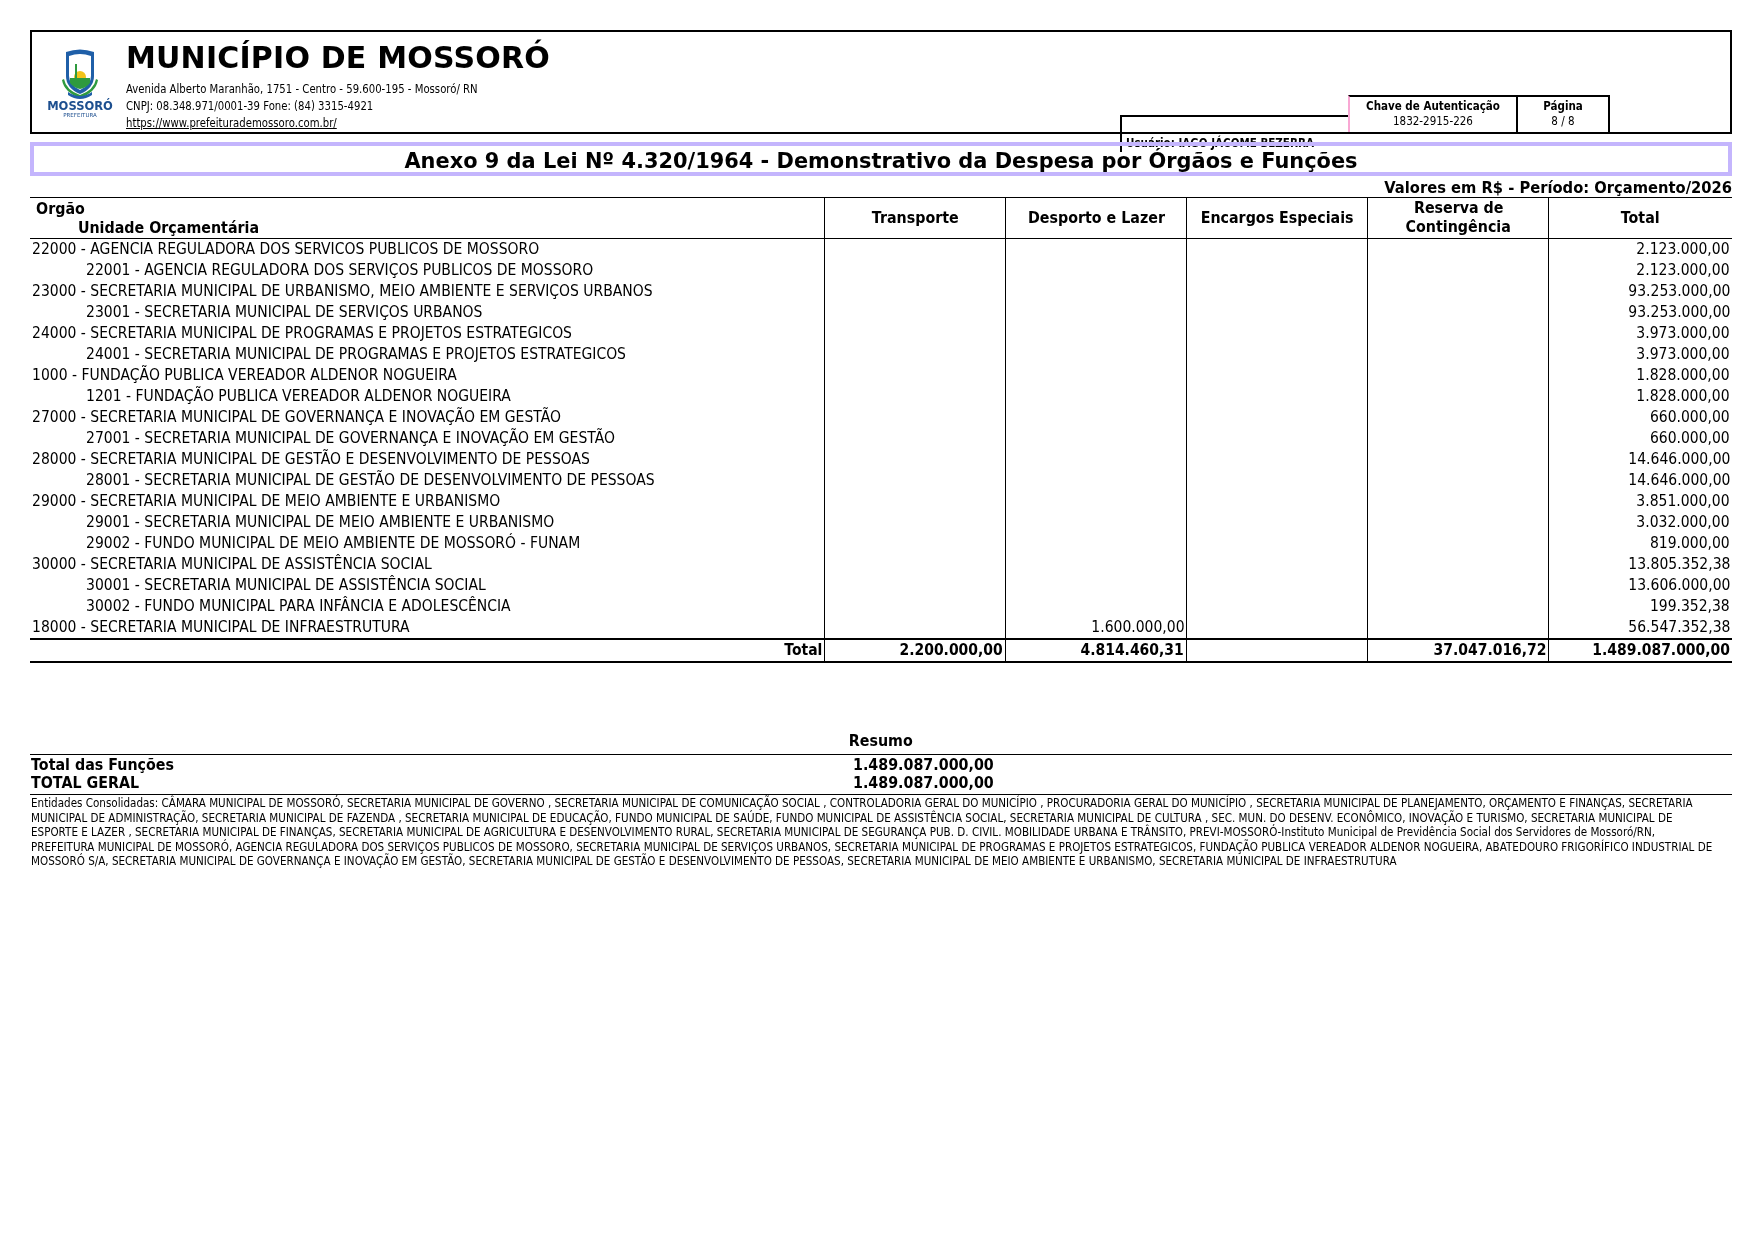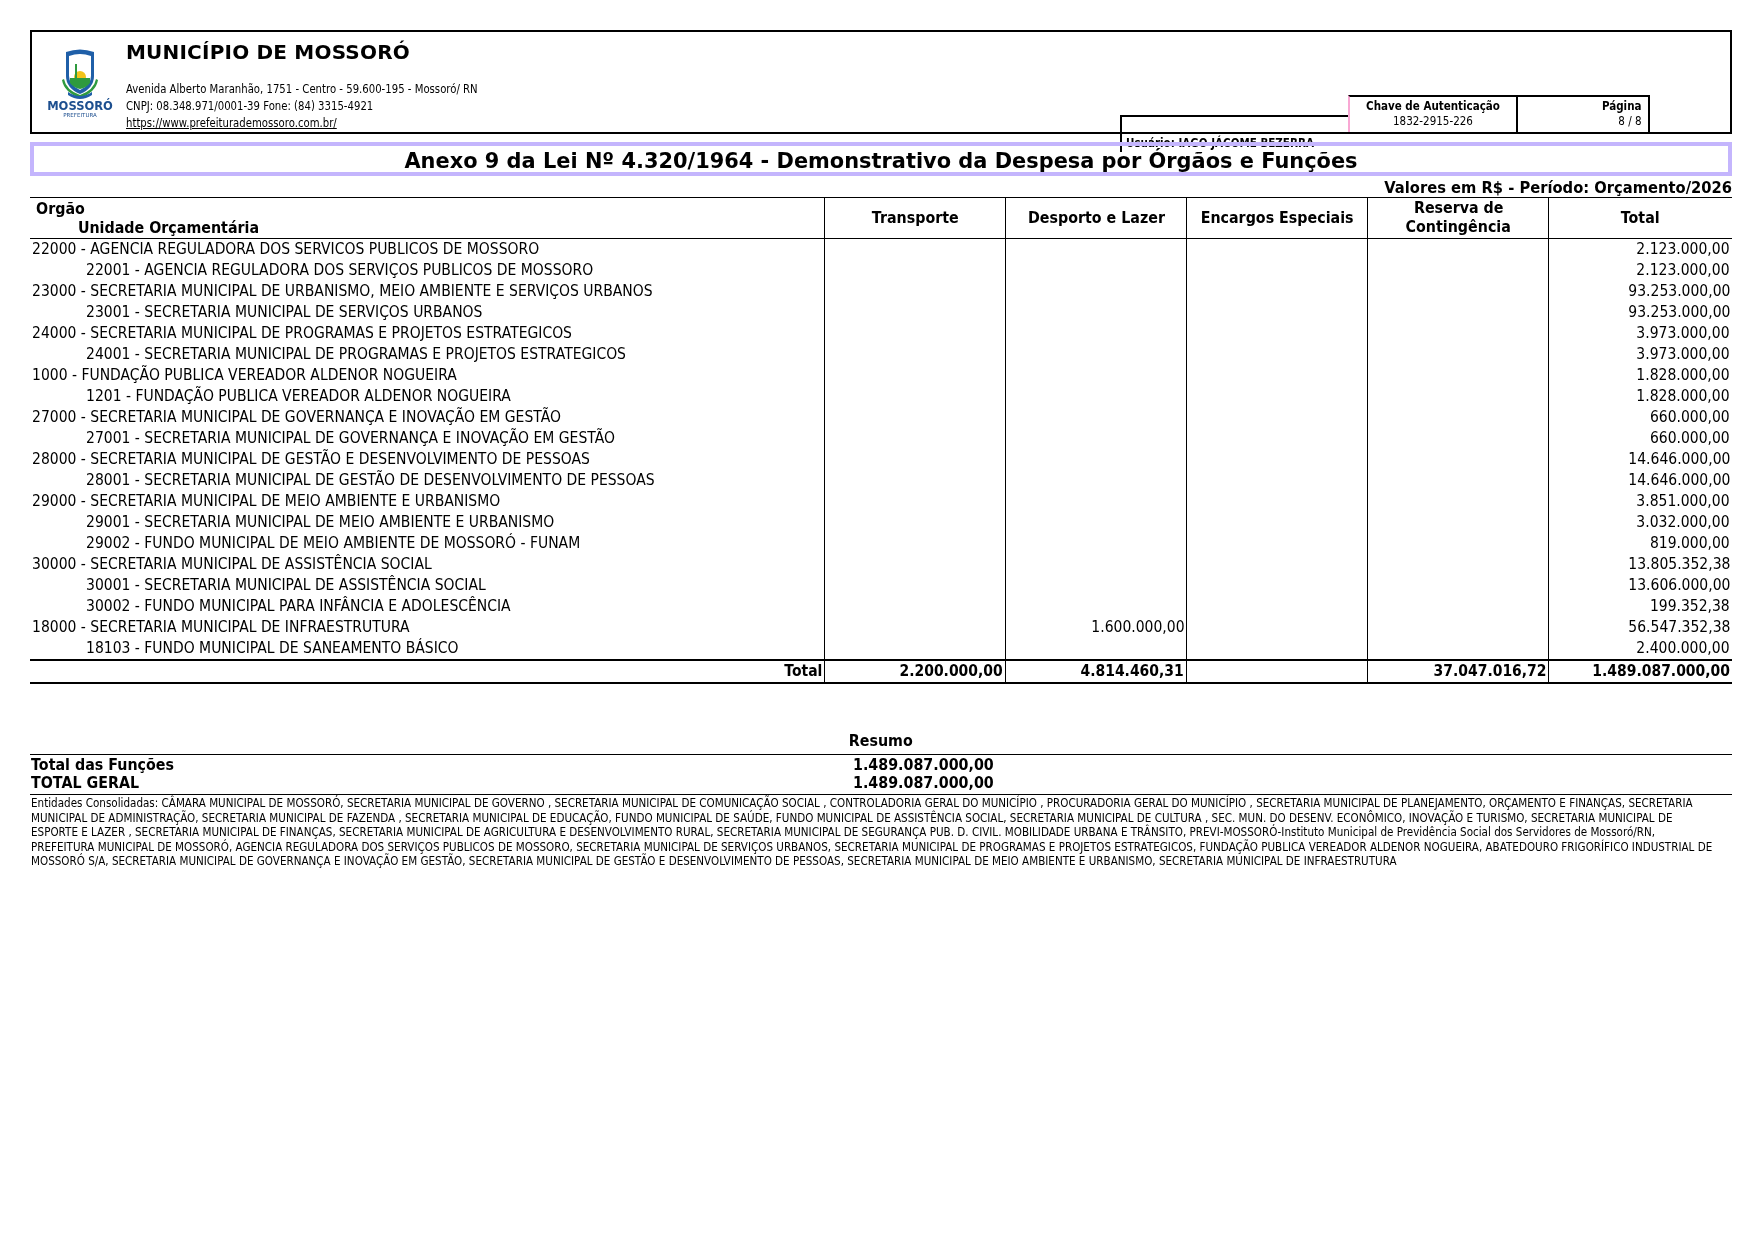--- a/index.html
+++ b/index.html
@@ -2,30 +2,30 @@
 <html><head>
 <meta charset="utf-8">
 <style>
   html, body { margin: 0; padding: 0; background: #ffffff; }
   body { width: 1755px; height: 1240px; position: relative; font-family: "DejaVu Sans", sans-serif; color: #000; overflow: hidden; }
   .abs { position: absolute; }
 
   
   #hdr { left: 30px; top: 30px; width: 1702px; height: 104px; border: 2px solid #000; box-sizing: border-box; }
   #logo { left: 10px; top: 14px; width: 76px; height: 72px; }
-  #muni-title { left: 94px; top: 8px; font-size: 20px; font-weight: bold; letter-spacing: 0.2px; font-family: "DejaVu Sans", sans-serif; }
+  #muni-title { left: 94px; top: 8px; font-size: 30px; font-weight: bold; letter-spacing: 0.2px; font-family: "DejaVu Sans", sans-serif; }
   .hdr-line { left: 94px; font-size: 11.5px; font-family: "DejaVu Sans", sans-serif; transform: scaleX(0.88); transform-origin: left; white-space: nowrap; }
   #addr { top: 50px; }
   #cnpj { top: 67px; }
   #site { top: 84px; text-decoration: underline; color: #000; }
 
   #user-box { left: 1088px; top: 63px; width: 228px; height: 37px; border-left: 2px solid #000; border-top: 2px solid #000; box-sizing: border-box; margin-top: 20px; }
   #user-label { left: 4px; bottom: 2px; font-size: 11.5px; font-weight: bold; white-space: nowrap; transform: scaleX(0.9); transform-origin: left; }
   #auth-box { left: 1316px; top: 63px; width: 168px; height: 37px; border-left: 2px solid #f9a8d4; border-top: 2px solid #000; box-sizing: border-box; text-align: center; }
-  #page-box { left: 1484px; top: 63px; width: 134px; height: 37px; border-left: 2px solid #000; border-right: 2px solid #000; border-top: 2px solid #000; box-sizing: border-box; text-align: right; }
+  #page-box { left: 1484px; top: 63px; width: 94px; height: 37px; border-left: 2px solid #000; border-right: 2px solid #000; border-top: 2px solid #000; box-sizing: border-box; text-align: center; }
   .box-title { font-size: 11.5px; font-weight: bold; margin-top: 2px; transform: scaleX(0.9); white-space: nowrap; }
   .box-val { font-size: 11.5px; margin-top: 1px; transform: scaleX(0.9); white-space: nowrap; }
 
   
   #rpt-title-box { left: 30px; top: 142px; width: 1702px; height: 34px; border: 4px solid #c4b5fd; box-sizing: border-box; text-align: center; }
   #rpt-title { font-size: 22px; font-weight: bold; line-height: 30px; transform: scaleX(0.95); white-space: nowrap; }
 
   #period { right: 23px; top: 178px; font-size: 16px; font-weight: bold; white-space: nowrap; transform: scaleX(0.92); transform-origin: right; }
 
   
@@ -271,28 +271,20 @@
           <td class="num"><span class="tx">199.352,38</span></td>
         </tr>
         <tr>
           <td class="name"><span class="tx">18000 - SECRETARIA MUNICIPAL DE INFRAESTRUTURA</span></td>
           <td class="num"><span class="tx"></span></td>
           <td class="num"><span class="tx">1.600.000,00</span></td>
           <td class="num"><span class="tx"></span></td>
           <td class="num"><span class="tx"></span></td>
           <td class="num"><span class="tx">56.547.352,38</span></td>
         </tr>
-        <tr>
-          <td class="name unit"><span class="tx">18103 - FUNDO MUNICIPAL DE SANEAMENTO BÁSICO</span></td>
-          <td class="num"><span class="tx"></span></td>
-          <td class="num"><span class="tx"></span></td>
-          <td class="num"><span class="tx"></span></td>
-          <td class="num"><span class="tx"></span></td>
-          <td class="num"><span class="tx">2.400.000,00</span></td>
-        </tr>
         <tr class="total-row">
           <td class="name"><span class="tx">Total</span></td>
           <td class="num"><span class="tx">2.200.000,00</span></td>
           <td class="num"><span class="tx">4.814.460,31</span></td>
           <td class="num"><span class="tx"></span></td>
           <td class="num"><span class="tx">37.047.016,72</span></td>
           <td class="num"><span class="tx">1.489.087.000,00</span></td>
         </tr>
       </tbody>
   </table>

